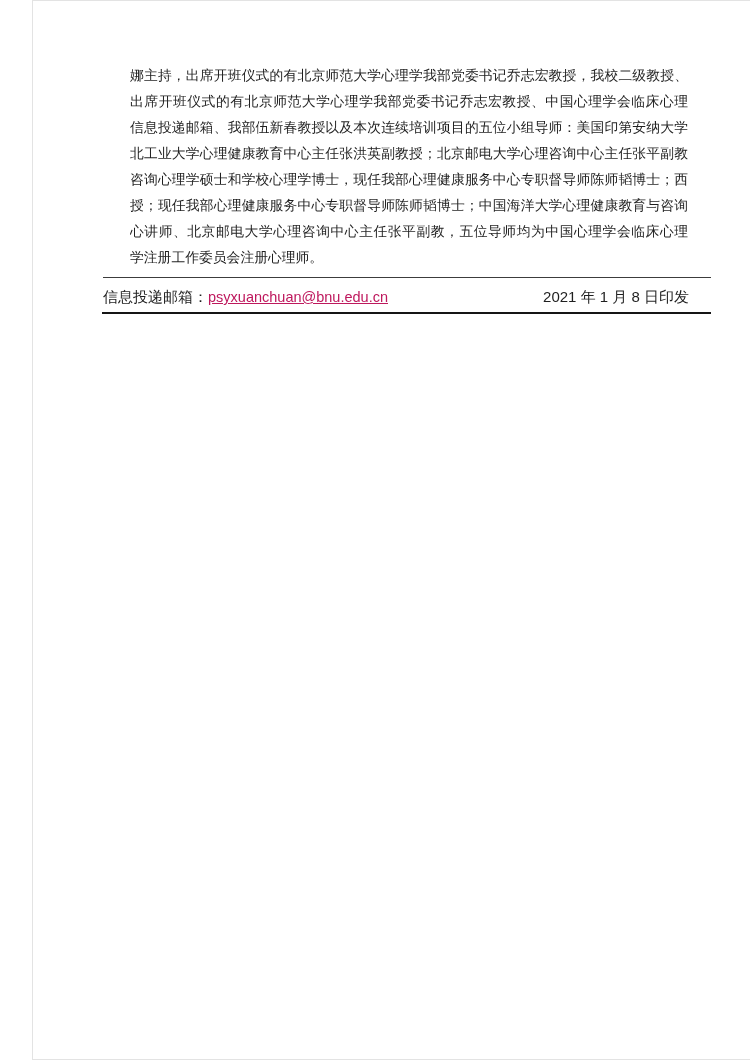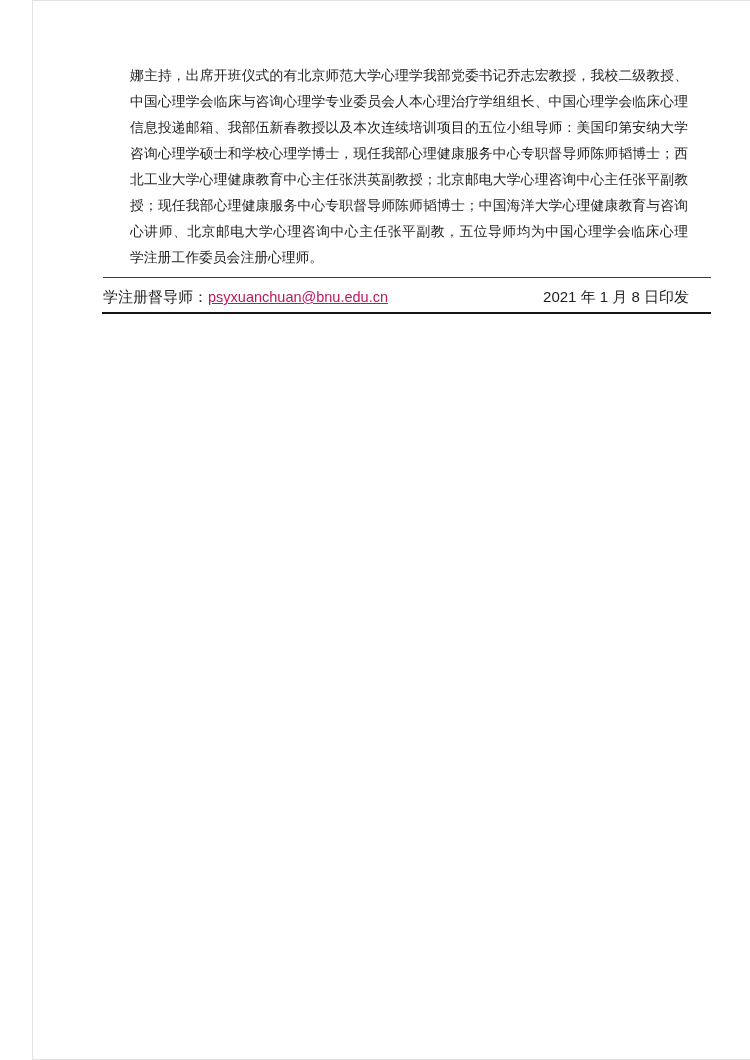--- a/index.html
+++ b/index.html
@@ -78,31 +78,31 @@
     white-space: nowrap;
   }
 </style>
 </head>
 <body>
 
 <div class="page">
 
   <div class="body-text">
     <div class="para-line">娜主持，出席开班仪式的有北京师范大学心理学我部党委书记乔志宏教授，我校二级教授、</div>
-    <div class="para-line">中国心理学会临床与咨询心理学专业委员会人本心理治疗学组组长、中国心理学会临床心理</div>
+    <div class="para-line">出席开班仪式的有北京师范大学心理学我部党委书记乔志宏教授、中国心理学会临床心理</div>
     <div class="para-line">信息投递邮箱、我部伍新春教授以及本次连续培训项目的五位小组导师：美国印第安纳大学</div>
+    <div class="para-line">北工业大学心理健康教育中心主任张洪英副教授；北京邮电大学心理咨询中心主任张平副教</div>
     <div class="para-line">咨询心理学硕士和学校心理学博士，现任我部心理健康服务中心专职督导师陈师韬博士；西</div>
-    <div class="para-line">北工业大学心理健康教育中心主任张洪英副教授；北京邮电大学心理咨询中心主任张平副教</div>
     <div class="para-line">授；现任我部心理健康服务中心专职督导师陈师韬博士；中国海洋大学心理健康教育与咨询中</div>
     <div class="para-line">心讲师、北京邮电大学心理咨询中心主任张平副教，五位导师均为中国心理学会临床心理</div>
     <div class="para-line last">学注册工作委员会注册心理师。</div>
   </div>
 
   <div class="rule-top"></div>
 
   <div class="footer-row">
-    <span class="footer-left"><span>学注册督导师：</span><a class="email-link">psyxuanchuan@bnu.edu.cn</a></span>
+    <span class="footer-left"><span>信息投递邮箱：</span><a class="email-link">psyxuanchuan@bnu.edu.cn</a></span>
     <span class="footer-date">2021 年 1 月 8 日印发</span>
   </div>
 
   <div class="rule-bottom"></div>
 
 </div>
 
 </body></html>

